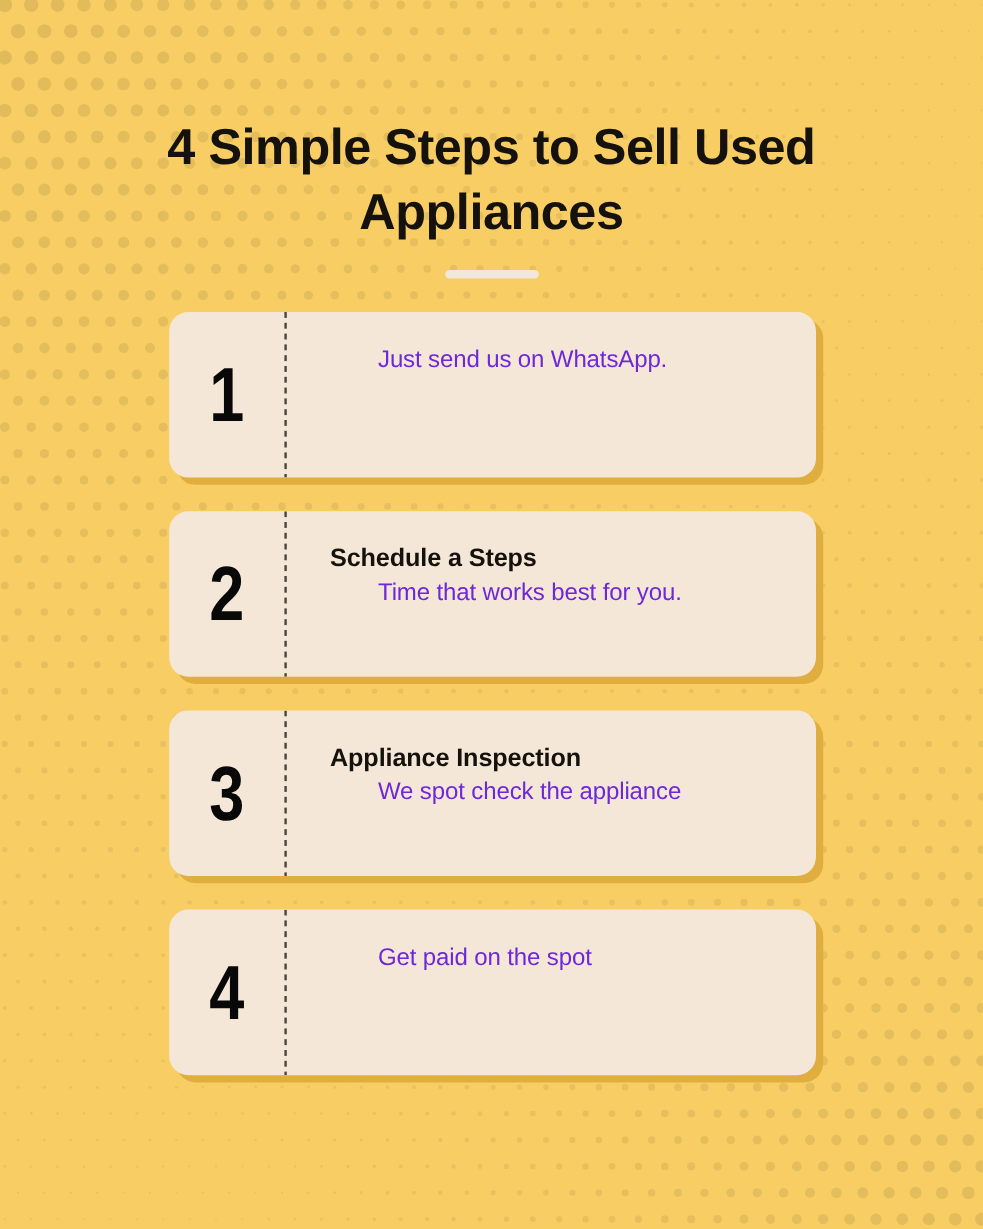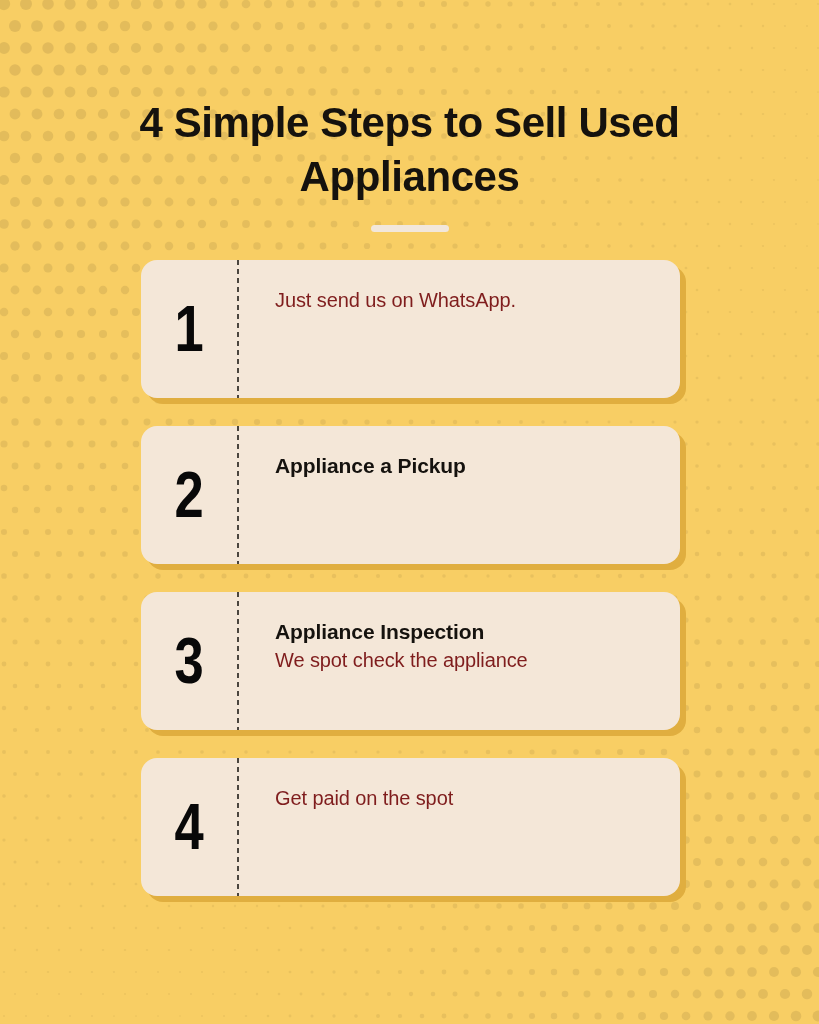--- a/index.html
+++ b/index.html
@@ -140,22 +140,23 @@
     line-height: 28px;
     font-weight: bold;
     color: #15120E;
     letter-spacing: -0.1px;
   }
 
   .card-desc {
     font-size: 20px;
     line-height: 29px;
     font-weight: normal;
-    color: #7f1d1d;
+    color: #6d28d9;
     letter-spacing: -0.1px;
+    margin-left: 40px;
   }
 </style>
 </head>
 <body>
 
 <svg id="halftone" viewBox="0 0 819 1024" width="819" height="1024" aria-hidden="true">
     <circle cx="4.0" cy="4.0" r="6.16" fill="#DFB95A" fill-opacity="0.95"></circle>
     <circle cx="26.0" cy="4.0" r="5.99" fill="#DFB95A" fill-opacity="0.94"></circle>
     <circle cx="48.0" cy="4.0" r="5.81" fill="#DFB95A" fill-opacity="0.92"></circle>
     <circle cx="70.0" cy="4.0" r="5.64" fill="#DFB95A" fill-opacity="0.91"></circle>
@@ -2022,21 +2023,22 @@
             <div class="card-desc">Just send us on WhatsApp.</div>
           </div>
         </div>
       </div>
       <div class="card-wrap">
         <div class="card-shadow"></div>
         <div class="card">
           <div class="card-number">2</div>
           <div class="card-divider"></div>
           <div class="card-body">
-            <div class="card-heading">Appliance a Pickup</div>
+            <div class="card-heading">Schedule a Steps</div>
+            <div class="card-desc">Time that works best for you.</div>
           </div>
         </div>
       </div>
       <div class="card-wrap">
         <div class="card-shadow"></div>
         <div class="card">
           <div class="card-number">3</div>
           <div class="card-divider"></div>
           <div class="card-body">
             <div class="card-heading">Appliance Inspection</div>

